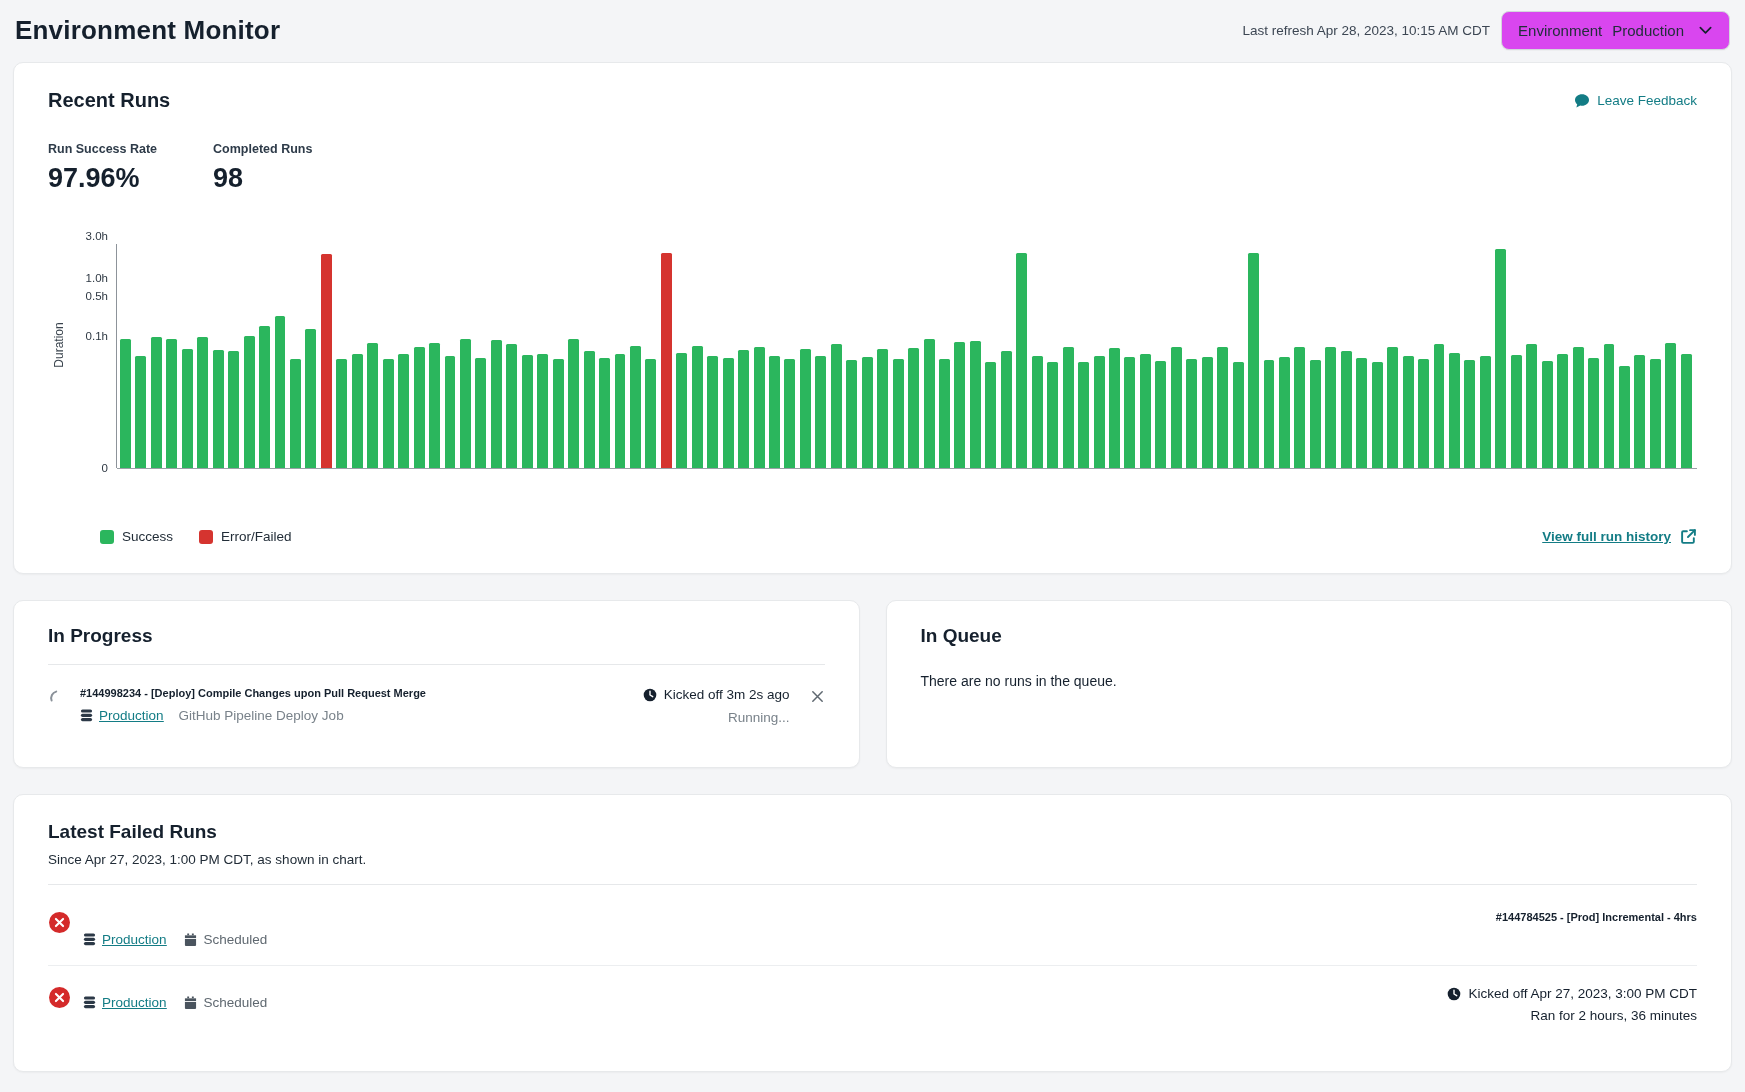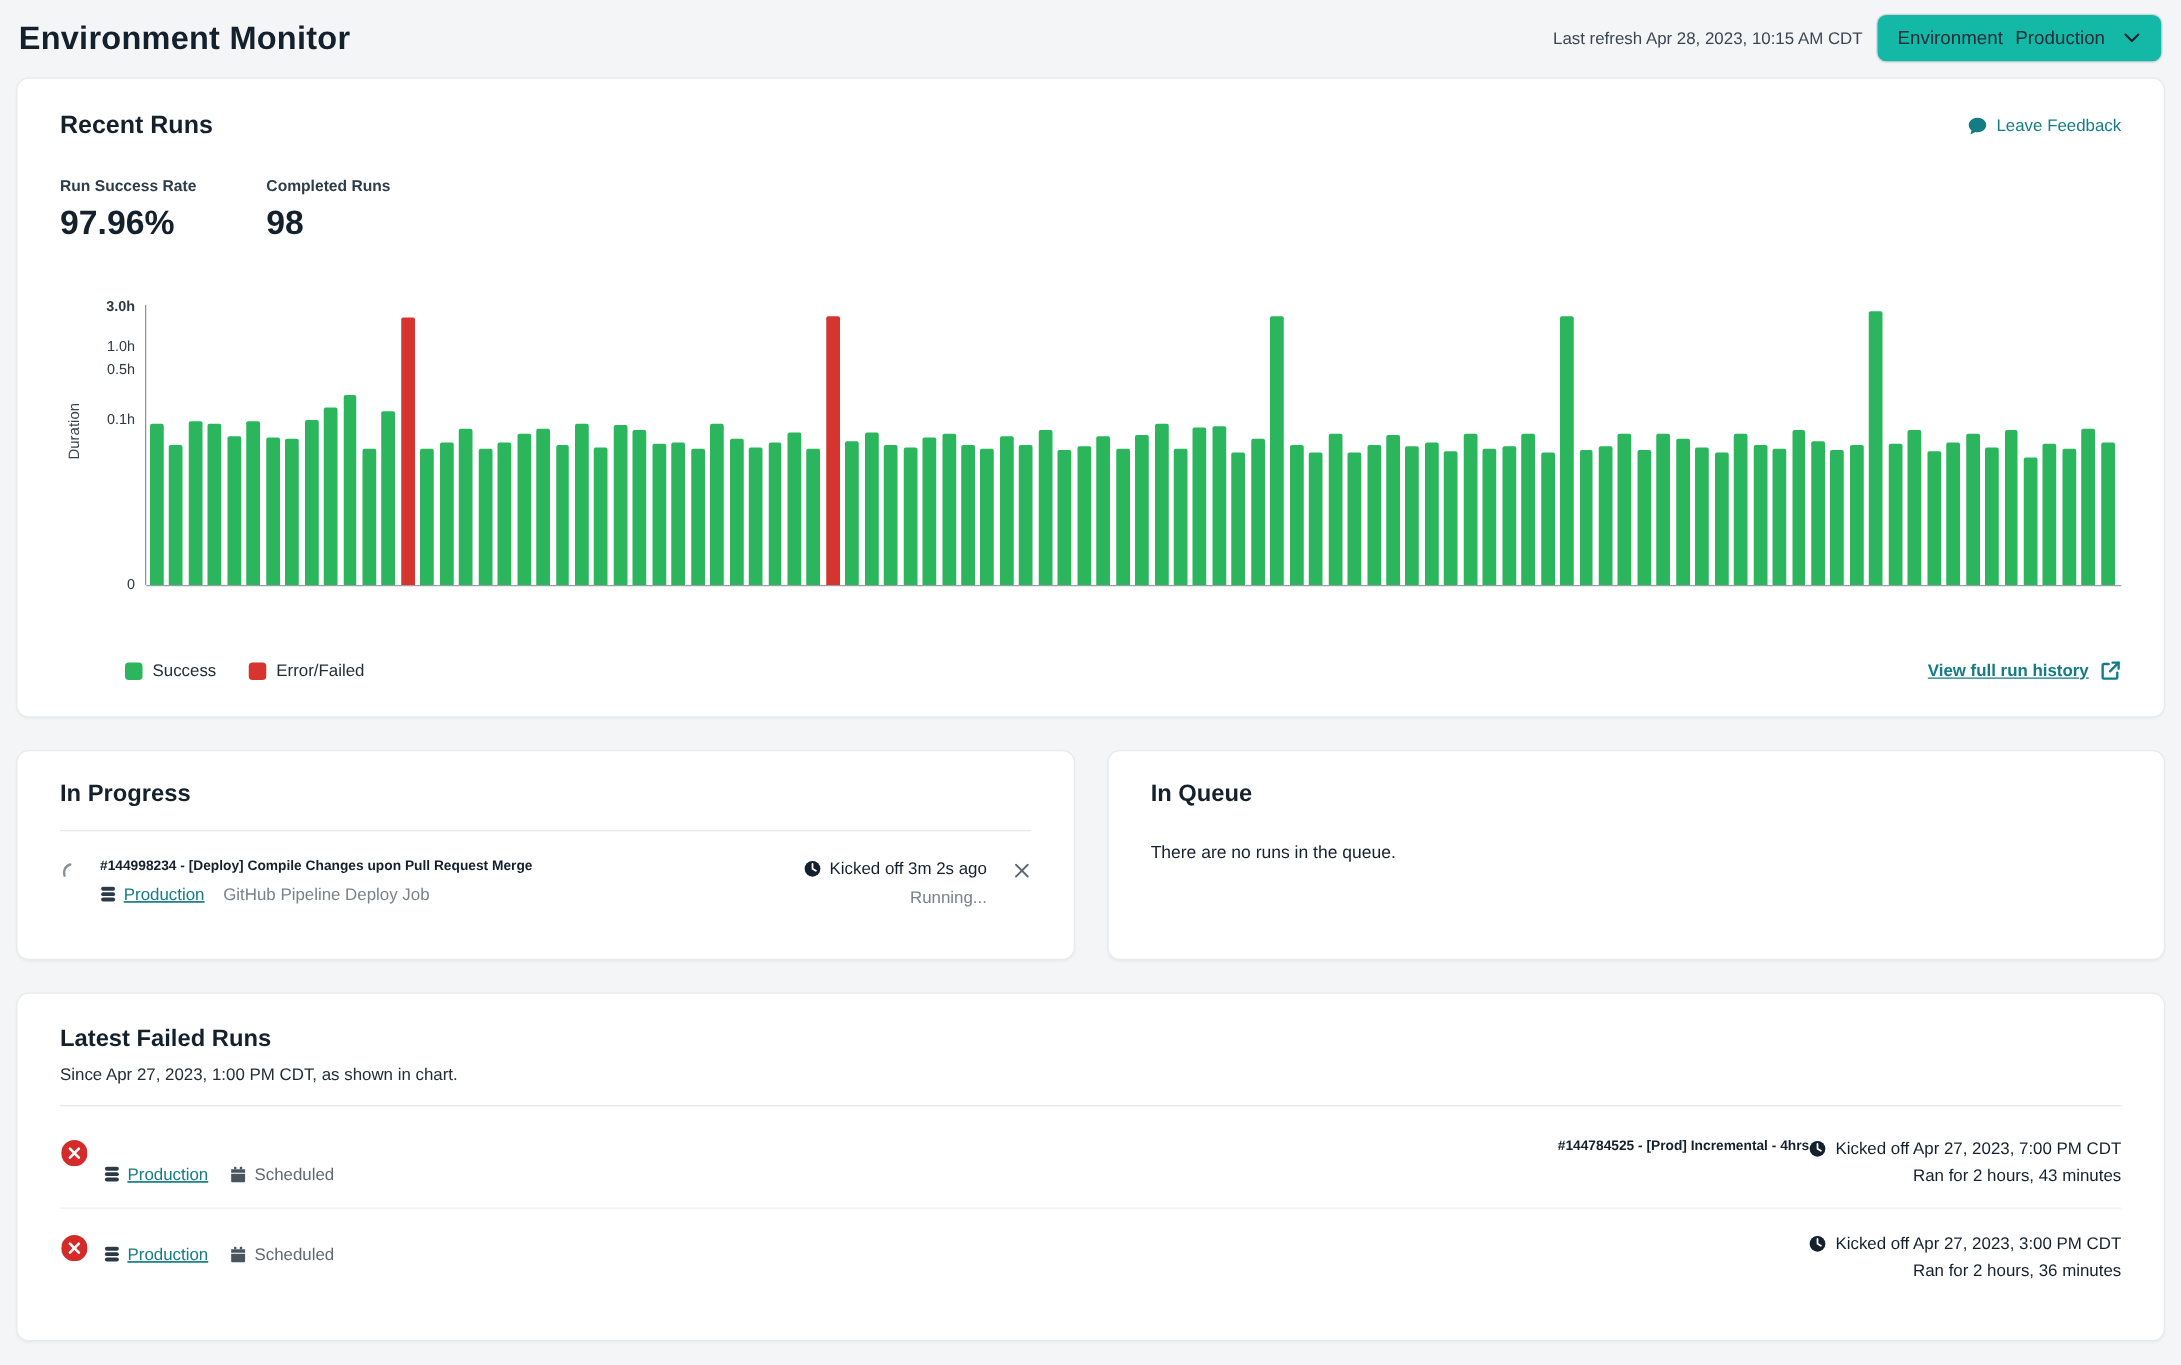--- a/index.html
+++ b/index.html
@@ -12,21 +12,21 @@
   }
   .page { padding:0 13px 12px 13px; }
 
   
   .topbar { display:flex; align-items:center; justify-content:space-between; padding:10px 2px 12px 2px; height:62px; }
   .page-title { font-size:26px; font-weight:bold; color:#15202d; letter-spacing:.2px; }
   .topbar-right { display:flex; align-items:center; gap:11px;margin-left:36px; }
   .last-refresh { font-size:13.5px; color:#3c4653; }
   .env-select {
     display:flex; align-items:center; gap:10px;
-    background:#14b8a6; border:1px solid #d3d7db; border-radius:8px;
+    background:#d946ef; border:1px solid #d3d7db; border-radius:8px;
     padding:10px 16px; font-size:15px; color:#222e3a; cursor:pointer;
     box-shadow:0 1px 1px rgba(0,0,0,.03);
   }
   .env-select .chev { display:flex; margin-left:4px; }
 
   
   .card {
     background:#fff; border:1px solid #e7e9eb; border-radius:10px;
     box-shadow:0 1px 2px rgba(0,0,0,.04);
   }
@@ -150,21 +150,21 @@
         <div class="stat-label">Completed Runs</div>
         <div class="stat-value">98</div>
       </div>
     </div>
 
     <div class="chart-wrap">
       <div class="yaxis-title">
           <span>Duration</span>
         </div>
       <div class="yaxis-ticks">
-          <span class="ytick" style="bottom: 216px; font-weight: bold;">3.0h</span>
+          <span class="ytick" style="bottom: 226px;">3.0h</span>
           <span class="ytick" style="bottom: 184px;">1.0h</span>
           <span class="ytick" style="bottom: 166.5px;">0.5h</span>
           <span class="ytick" style="bottom: 126px;">0.1h</span>
           <span class="ytick" style="bottom: -6px;">0</span>
         </div>
       <div class="plot">
         <div class="bars">
             <div class="bar" style="height: 129.3px; background: rgb(43, 182, 93);"></div>
             <div class="bar" style="height: 111.9px; background: rgb(43, 182, 93);"></div>
             <div class="bar" style="height: 130.7px; background: rgb(43, 182, 93);"></div>
@@ -382,32 +382,20 @@
                 <svg width="13" height="13" viewBox="0 0 14 14" fill="#4a545e">
                     <path d="M3.5 0.5h2v2h-2zM8.5 0.5h2v2h-2z"></path>
                     <path d="M1 2.5h12v3H1z"></path>
                     <path d="M1 6.5h12V13a1 1 0 0 1-1 1H2a1 1 0 0 1-1-1z"></path>
                   </svg>
               </span>
               <span>Scheduled</span>
             </span>
           </div>
         </div>
-        <div class="fr-right">
-          <div class="kicked">
-            <span>
-              <svg width="14" height="14" viewBox="0 0 16 16">
-                  <circle cx="8" cy="8" r="7.2" fill="#15202d"></circle>
-                  <path d="M8 3.6V8l3.1 1.9" fill="none" stroke="#fff" stroke-width="1.6" stroke-linecap="round" stroke-linejoin="round"></path>
-                </svg>
-            </span>
-            <span>Kicked off Apr 27, 2023, 7:00 PM CDT</span>
-          </div>
-          <div class="ran-for">Ran for 2 hours, 43 minutes</div>
-        </div>
       </div>
 
       <div class="failed-row">
         <span class="fail-badge">
           <svg width="21" height="21" viewBox="0 0 20 20">
               <circle cx="10" cy="10" r="10" fill="#d42a2a"></circle>
               <path d="M6.6 6.6l6.8 6.8M13.4 6.6l-6.8 6.8" stroke="#fff" stroke-width="2" stroke-linecap="round"></path>
             </svg>
         </span>
         <div class="fr-main">

